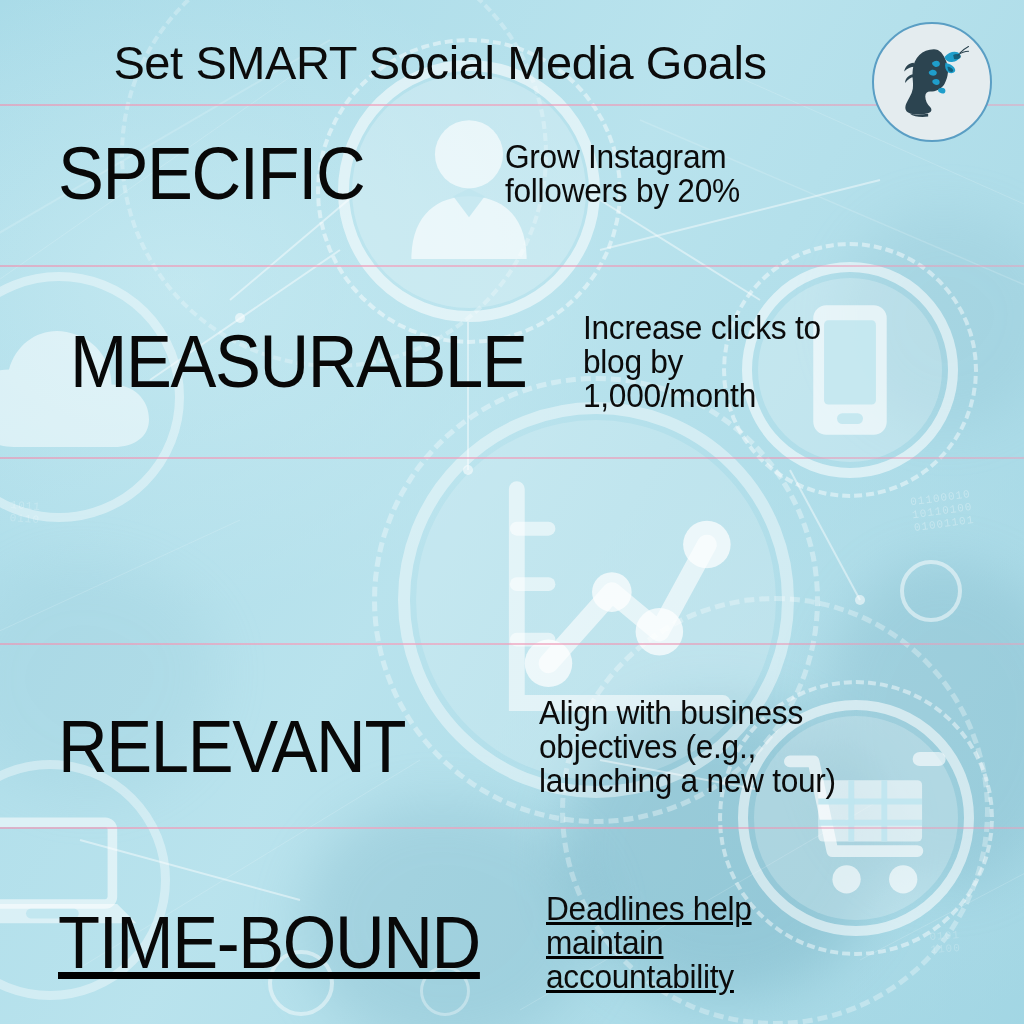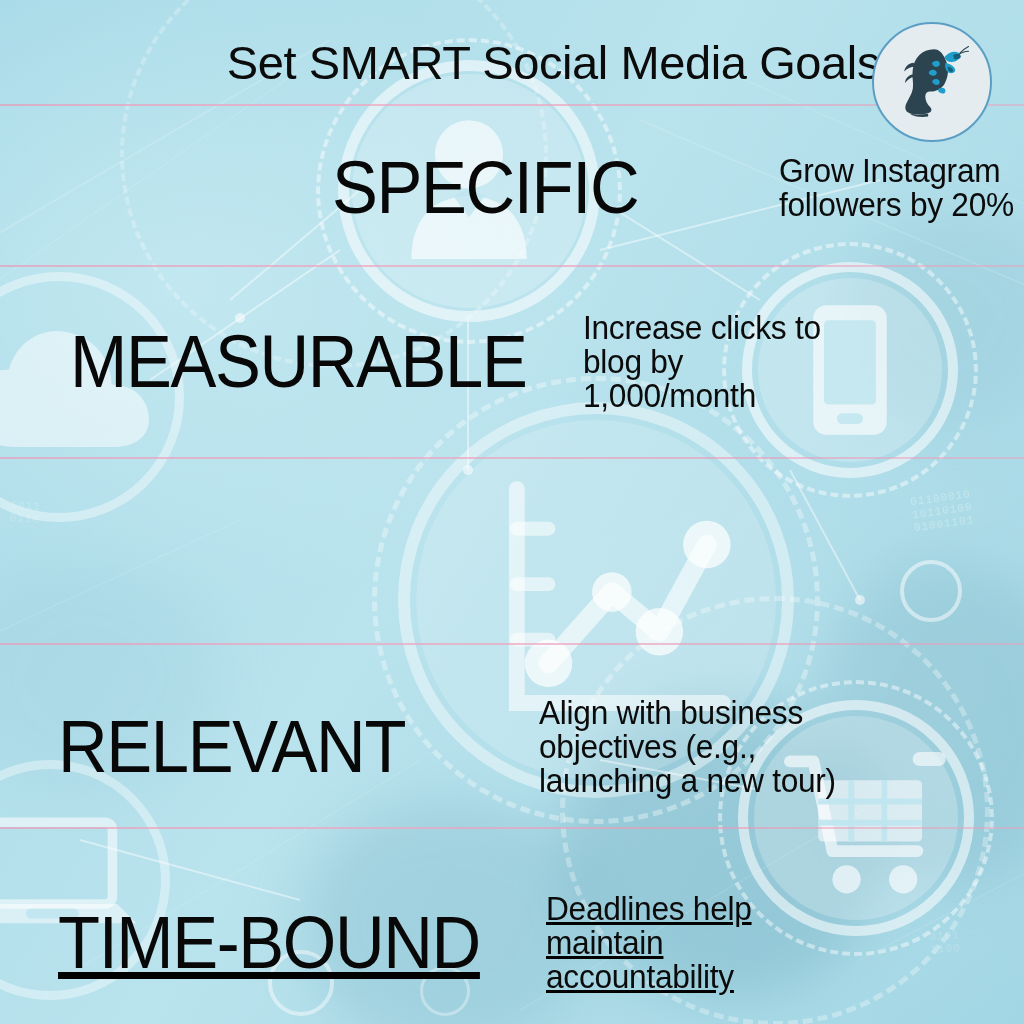--- a/index.html
+++ b/index.html
@@ -131,21 +131,21 @@
     justify-content: center;
   }
   #logo-badge svg { width: 96px; height: 96px; display: block; }
 
   
   #page-title {
     position: absolute;
     left: 0;
     top: 38px;
     width: 880px;
-    text-align: right;
+    text-align: center;
     font-size: 47px;
     line-height: 1.06;
     font-weight: 400;
     color: #0b0b0b;
     letter-spacing: -0.4px;
     font-stretch: condensed;
     font-family: "Liberation Sans Narrow", "Liberation Sans", sans-serif;
   }
 
   
@@ -175,21 +175,21 @@
     font-weight: 400;
     line-height: 1.04;
     font-family: "Liberation Sans Narrow", "Liberation Sans", sans-serif;
     letter-spacing: -0.3px;
     transform: scaleX(0.96);
     transform-origin: left center;
     white-space: pre-line;
   }
 
   
-  #row-specific    { top: 138px;  height: 100px; justify-content: flex-end; }
+  #row-specific    { top: 124px;  height: 100px; }
   #row-specific    .term   { margin-left: 58px;  font-size: 74px; }
   #row-specific    .detail { margin-left: 118px; font-size: 33px; }
 
   #row-measurable  { top: 312px;  height: 100px; padding-left: 12px; }
   #row-measurable  .term   { margin-left: 58px;  font-size: 74px; }
   #row-measurable  .detail { margin-left: 22px;  font-size: 33px; }
 
   #row-achievable  { top: 508px;  height: 100px; }
   #row-achievable  .term   { margin-left: 58px;  font-size: 74px; }
   #row-achievable  .detail { margin-left: 62px;  font-size: 33px; }

